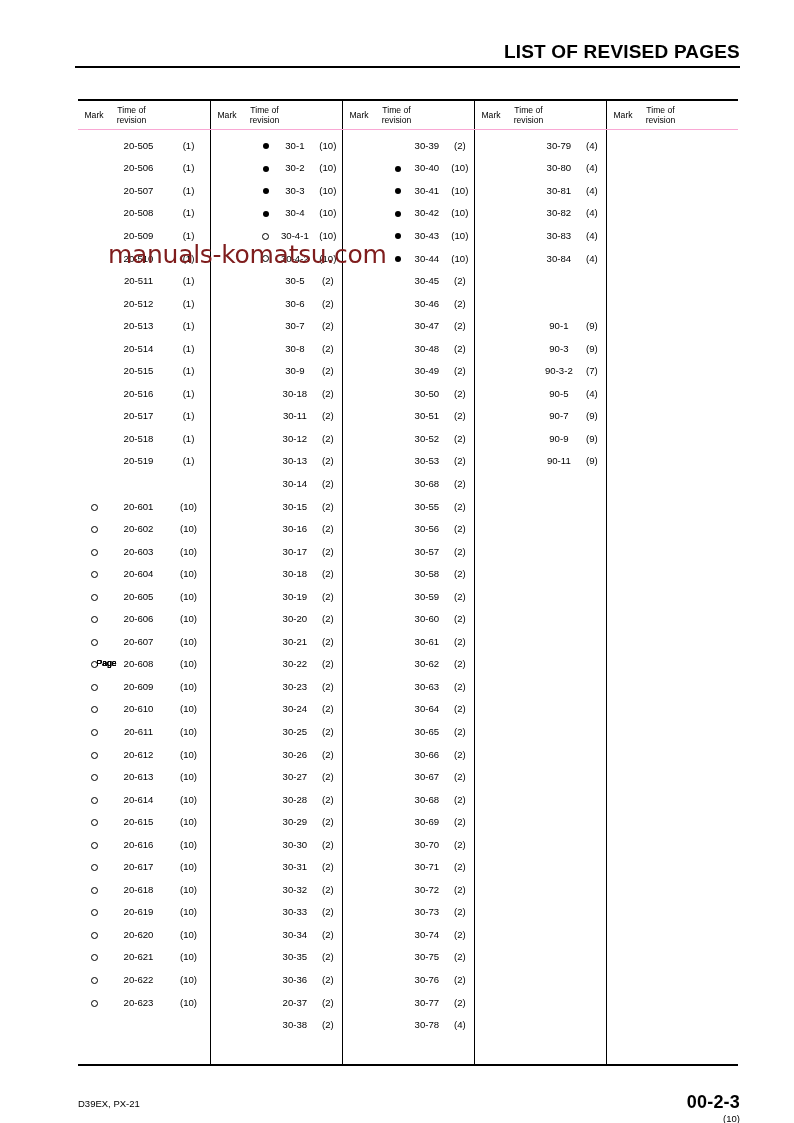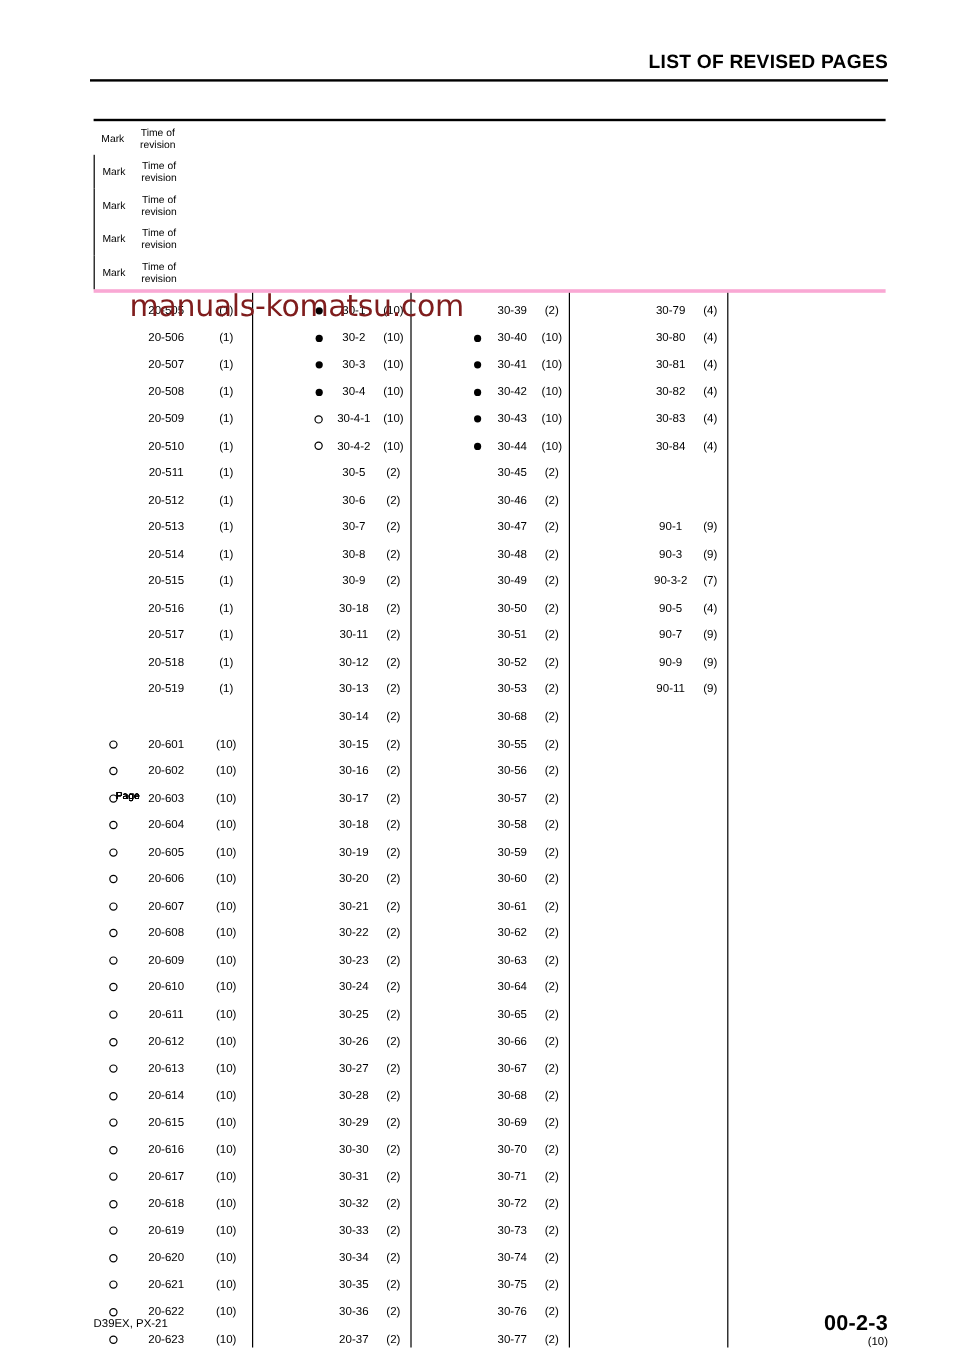--- a/index.html
+++ b/index.html
@@ -25,21 +25,21 @@
 
   
   .doc-header {
     position: absolute;
     left: 75px;
     top: 44px;
     width: 665px;
     text-align: right;
   }
   .doc-header-title {
-    font-size: 16px;
+    font-size: 19px;
     font-weight: bold;
     letter-spacing: 0.2px;
     line-height: 16px;
     display: inline-block;
   }
   .header-rule {
     position: absolute;
     left: 75px;
     top: 66px;
     width: 665px;
@@ -52,22 +52,21 @@
     position: absolute;
     left: 78px;
     top: 99px;
     width: 660px;
     border-top: 2.2px solid #000;
     border-bottom: 2.2px solid #000;
     box-sizing: border-box;
   }
   .thead {
     display: flex;
-    border-bottom: 3px solid #f9a8d4;
-    flex-direction: column;
+    border-bottom: 1px solid #f9a8d4;
   }
   .tbody {
     display: flex;
   }
   .colgroup {
     width: 132px;
     box-sizing: border-box;
     display: flex;
   }
   .colgroup + .colgroup {

